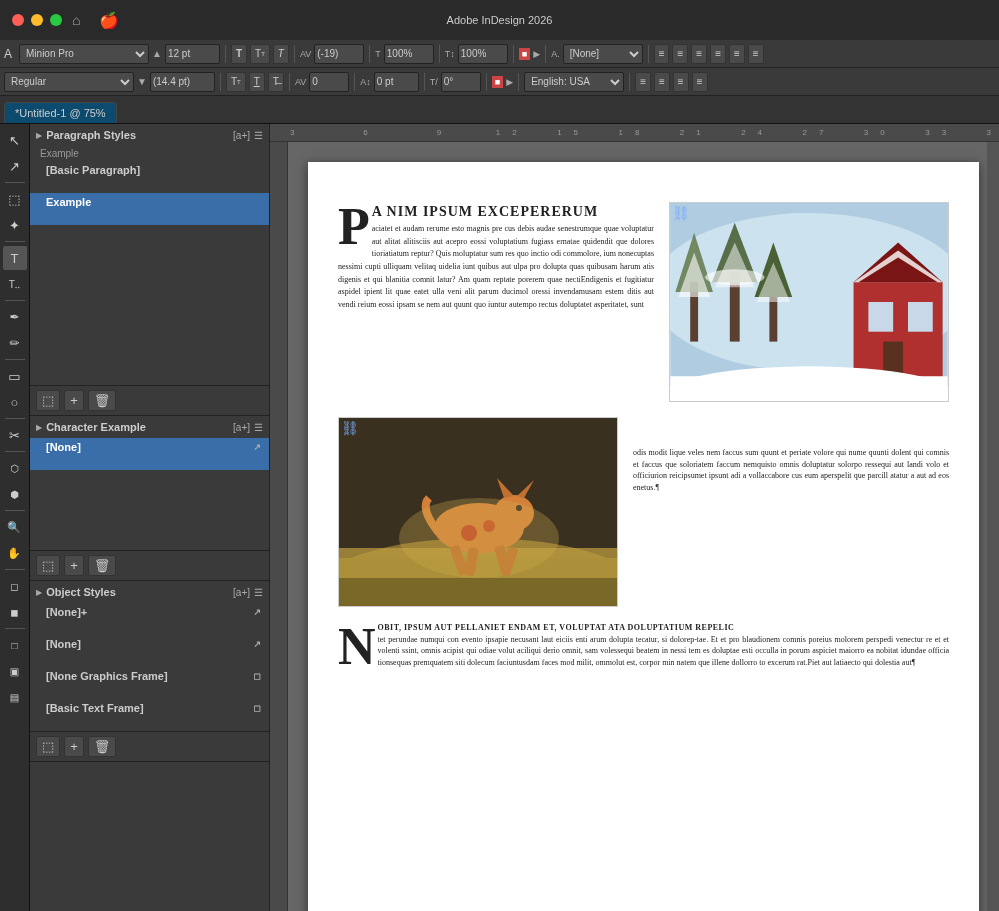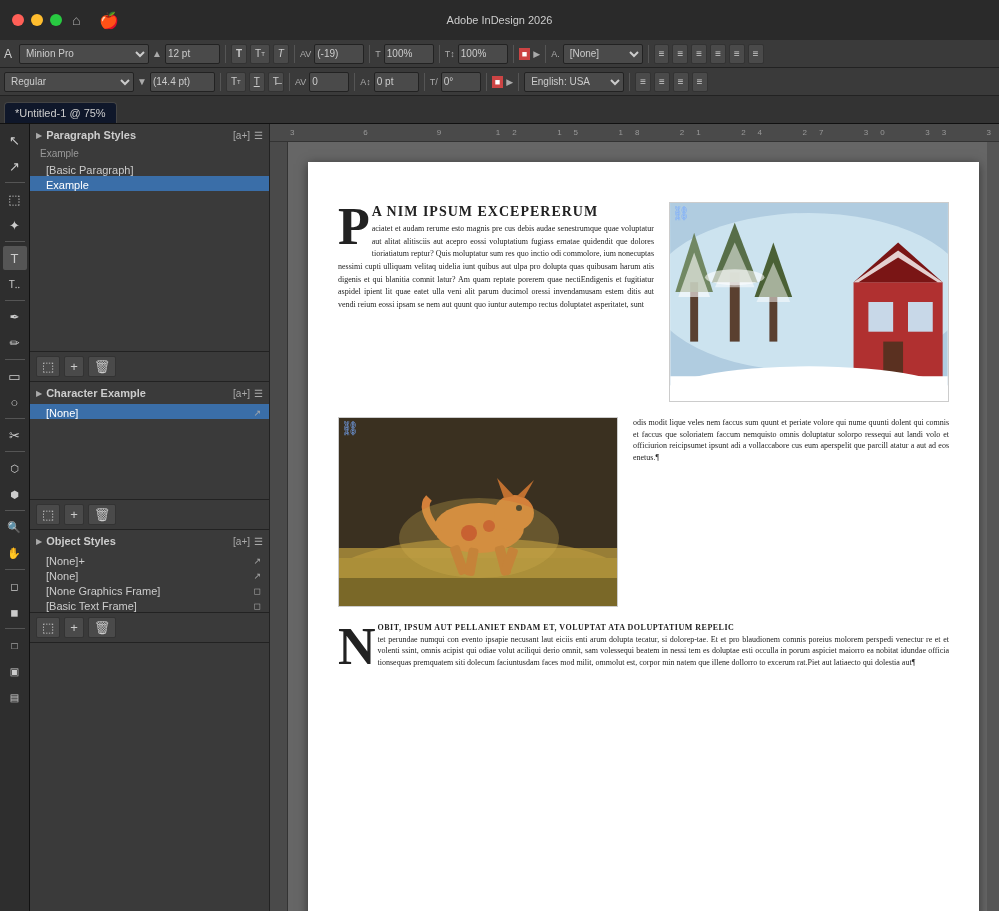--- a/index.html
+++ b/index.html
@@ -20,39 +20,39 @@
     
     .toolbar { background: #3a3a3a; border-bottom: 1px solid #222; display: flex; align-items: center; padding: 2px 4px; gap: 3px; height: 28px; }
     .toolbar-select { background: #4a4a4a; border: 1px solid #222; color: #ccc; font-size: 10px; height: 20px; padding: 0 2px; border-radius: 2px; }
     .toolbar-input { background: #4a4a4a; border: 1px solid #222; color: #ccc; font-size: 10px; height: 20px; width: 50px; padding: 0 2px; border-radius: 2px; }
     .toolbar-small-input { background: #4a4a4a; border: 1px solid #222; color: #ccc; font-size: 10px; height: 20px; width: 40px; padding: 0 2px; border-radius: 2px; }
     .toolbar-btn { background: #4a4a4a; border: 1px solid #333; color: #ccc; font-size: 10px; height: 20px; padding: 0 4px; border-radius: 2px; cursor: pointer; display: flex; align-items: center; }
     .toolbar-sep { width: 1px; height: 18px; background: #555; margin: 0 2px; }
 
     
     .tabbar { background: #333; height: 28px; display: flex; align-items: flex-end; padding: 0 4px; border-bottom: 1px solid #111; }
-    .tab { background: #0f172a; color: #ccc; font-size: 11px; padding: 4px 10px; border-radius: 4px 4px 0 0; cursor: pointer; border: 1px solid #444; border-bottom: none; }
+    .tab { background: #0c4a6e; color: #ccc; font-size: 11px; padding: 4px 10px; border-radius: 4px 4px 0 0; cursor: pointer; border: 1px solid #444; border-bottom: none; }
 
     
     .main-layout { display: flex; height: calc(911px - 40px - 56px - 28px); }
 
     
     .left-panel { width: 240px; background: #3a3a3a; border-right: 1px solid #222; display: flex; flex-direction: column; overflow: hidden; flex-shrink: 0; }
 
     
     .panel-section { border-bottom: 1px solid #222; }
     .panel-header { display: flex; align-items: center; padding: 4px 6px; background: #3a3a3a; cursor: pointer; height: 22px; }
     .panel-header-triangle { color: #aaa; font-size: 8px; margin-right: 4px; }
     .panel-header-title { font-size: 11px; color: #ccc; font-weight: bold; flex: 1; }
     .panel-header-icons { display: flex; gap: 4px; align-items: center; }
     .panel-header-icon { color: #aaa; font-size: 10px; cursor: pointer; }
 
     .panel-subheader { font-size: 10px; color: #999; padding: 2px 10px; }
 
-    .panel-item { padding: 3px 8px 0 16px; font-size: 11px; color: #ccc; cursor: pointer; display: flex; align-items: center; gap: 4px; }
+    .panel-item { padding: 3px 8px 17px 16px; font-size: 11px; color: #ccc; cursor: pointer; display: flex; align-items: center; gap: 4px; font-weight: bold; }
     .panel-item.selected-blue { background: #3a6ea8; color: #fff; }
 
     .panel-footer { display: flex; gap: 4px; padding: 4px 6px; background: #3a3a3a; border-top: 1px solid #222; align-items: center; }
     .panel-footer-btn { background: #4a4a4a; border: 1px solid #333; color: #ccc; font-size: 10px; padding: 2px 5px; border-radius: 2px; cursor: pointer; }
 
     
     .tools-panel { width: 30px; background: #2e2e2e; border-right: 1px solid #111; display: flex; flex-direction: column; align-items: center; padding: 4px 0; gap: 2px; flex-shrink: 0; }
     .tool-btn { width: 24px; height: 24px; display: flex; align-items: center; justify-content: center; color: #ccc; font-size: 13px; cursor: pointer; border-radius: 2px; }
     .tool-btn.active { background: #555; }
     .tool-sep { width: 20px; height: 1px; background: #555; margin: 2px 0; }
@@ -378,21 +378,21 @@
 
               <circle cx="180" cy="90" r="3" fill="#222"></circle>
 
               <circle cx="130" cy="115" r="8" fill="#c03020" opacity="0.8"></circle>
               <circle cx="150" cy="108" r="6" fill="#c03020" opacity="0.7"></circle>
 
               <ellipse cx="140" cy="120" rx="80" ry="40" fill="#d0b050" opacity="0.3"></ellipse>
             </svg>
           </div>
           <div class="side-text">
-            <p style="font-family:Georgia,serif;font-size:8px;line-height:1.45;">odis modit lique veles nem faccus sum quunt et periate volore qui nume quunti dolent qui comnis et faccus que soloriatem faccum nemquisto omnis doluptatur solorpo ressequi aut landi volo et officiurion reicipsumet ipsunt adi a vollaccabore cus eum aperspelit que parcill atatur a aut ad eos enetus.¶</p>
+            <p style="font-family:Georgia,serif;font-size:8px;line-height:1.45;margin-top:30px;">odis modit lique veles nem faccus sum quunt et periate volore qui nume quunti dolent qui comnis et faccus que soloriatem faccum nemquisto omnis doluptatur solorpo ressequi aut landi volo et officiurion reicipsumet ipsunt adi a vollaccabore cus eum aperspelit que parcill atatur a aut ad eos enetus.¶</p>
           </div>
         </div>
 
         <div class="bottom-section" style="margin-top:15px;">
           <p style="font-family:Georgia,serif;font-size:8px;line-height:1.45;">
             <span class="drop-cap2">N</span>
             <strong style="font-size:8px;letter-spacing:0.5px;">OBIT, IPSUM AUT PELLANIET ENDAM ET, VOLUPTAT ATA DOLUPTATIUM REPELIC</strong><br>
             <span>tet perundae numqui con evento ipsapie necusant laut eiciis enti arum dolupta tecatur, si dolorep-tae. Et et pro blaudionem comnis poreius molorem perspedi venectur re et et volenti ssint, omnis acipist qui odiae volut aciliqui derio omnit, sam volessequi beatem in nessi tem es doluptae esti occulla in porum aspiciet maiorro ea nobitat idundae officia tionsequas premquatem siti dolecum faciuntusdam faces mod milit, ommolut est, corpor min natem que illene dollorro to excerum rat.Piet aut latiaecto qui dolestia aut¶</span>
           </p>
         </div>

